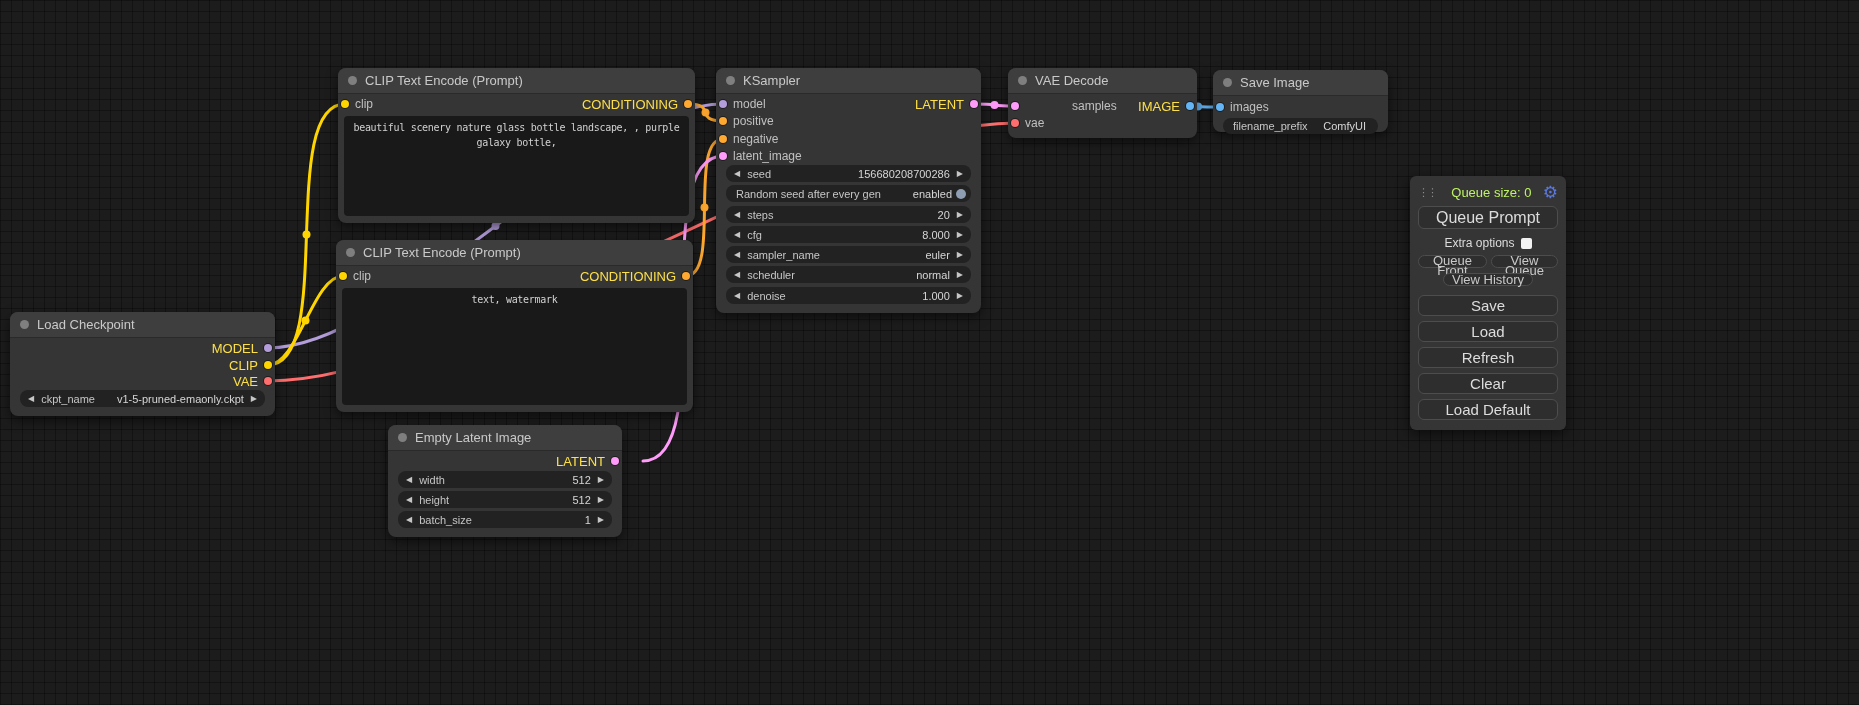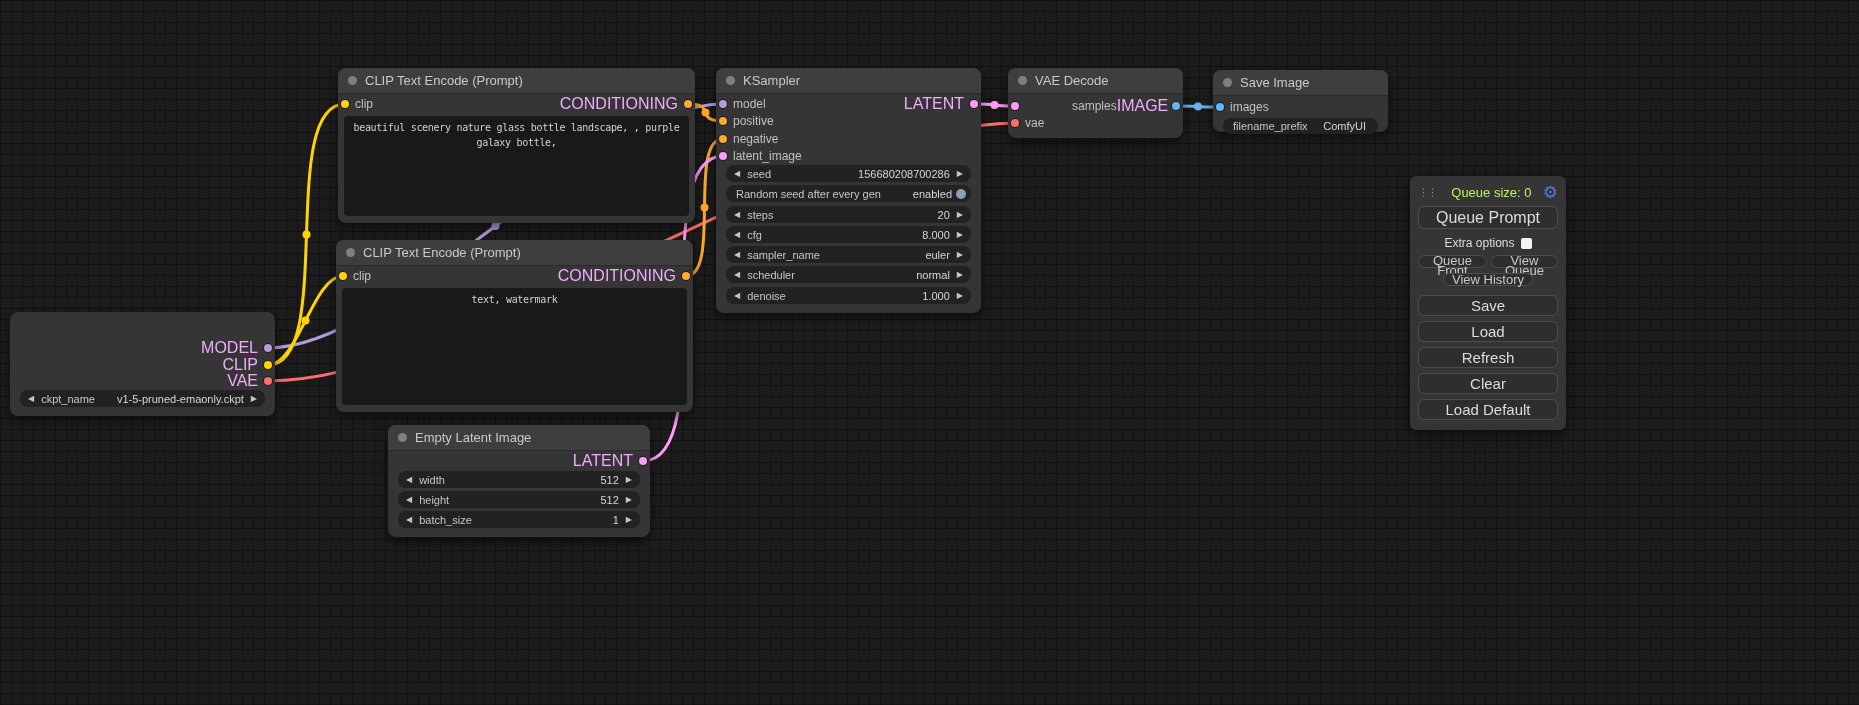--- a/index.html
+++ b/index.html
@@ -26,21 +26,21 @@
     background:#3e3e3e; border-radius:8px 8px 0 0; border-bottom:1px solid #2a2a2a;
   }
   .collapse-dot { width:9px; height:9px; border-radius:50%; background:#7f7f7f; flex:none; }
   .title-text { font-size:13px; color:#c9c9c9; white-space:nowrap; }
 
   .slot-row { position:absolute; left:0; right:0; height:16px; display:flex; align-items:center; }
   .port { position:absolute; top:4px; width:8px; height:8px; border-radius:50%; box-shadow:0 0 0 1px rgba(0,0,0,0.45); }
   .port.in  { left:3px; }
   .port.out { right:3px; }
   .in-label  { margin-left:17px; font-size:12px; color:#c0c0c0; white-space:nowrap; }
-  .out-label { margin-left:auto; margin-right:17px; font-size:16px; color:#f0abfc; white-space:nowrap; }
+  .out-label { margin-left:auto; margin-right:17px; font-size:13px; color:#fde047; white-space:nowrap; }
 
   .widget {
     position:absolute; left:10px; right:10px; height:17px; background:#222;
     border-radius:8px; display:flex; align-items:center; padding:0 8px;
     font-size:11px; color:#c6c6c6;
   }
   .w-arrow { font-size:8px; color:#c6c6c6; line-height:1; flex:none; cursor:pointer; }
   .w-label { margin-left:7px; white-space:nowrap; }
   .w-value { margin-left:auto; margin-right:7px; white-space:nowrap; color:#d6d6d6; }
   .widget.noarrow .w-label { margin-left:2px; }
@@ -99,20 +99,24 @@
       <circle cx="704.5" cy="207.5" r="4" fill="#FFA931"></circle>
       <path d="M 643 461 C 721.8293251271378 461, 644.1706748728622 156, 723 156" stroke="#FF9CF9" stroke-width="3" fill="none" stroke-linecap="round"></path>
       <circle cx="683" cy="308.5" r="4" fill="#FF9CF9"></circle>
       <path d="M 974 104 C 1004 104, 985 106, 1015 106" stroke="#FF9CF9" stroke-width="3" fill="none" stroke-linecap="round"></path>
       <circle cx="994.5" cy="105" r="4" fill="#FF9CF9"></circle>
       <path d="M 1176 106 C 1206 106, 1190 107, 1220 107" stroke="#64B5F6" stroke-width="3" fill="none" stroke-linecap="round"></path>
       <circle cx="1198" cy="106.5" r="4" fill="#64B5F6"></circle>
     </svg>
 
   <div class="node" style="left:10px; top:312px; width:265px; height:104px;">
+    <div class="node-title">
+      <span class="collapse-dot"></span>
+      <span class="title-text">Load Checkpoint</span>
+    </div>
     <div class="slot-row" style="top:28px;">
       <span class="out-label">MODEL</span>
       <span class="port out" style="background: rgb(179, 157, 219);"></span>
     </div>
     <div class="slot-row" style="top:45px;">
       <span class="out-label">CLIP</span>
       <span class="port out" style="background: rgb(255, 213, 0);"></span>
     </div>
     <div class="slot-row" style="top:61px;">
       <span class="out-label">VAE</span>
@@ -147,21 +151,21 @@
     </div>
     <div class="slot-row" style="top:28px;">
       <span class="port in" style="background: rgb(255, 213, 0);"></span>
       <span class="in-label">clip</span>
       <span class="out-label">CONDITIONING</span>
       <span class="port out" style="background: rgb(255, 169, 49);"></span>
     </div>
     <div class="prompt-box" style="top:48px; height:117px;">text, watermark</div>
   </div>
 
-  <div class="node" style="left:388px; top:425px; width:262px; height:112px;">
+  <div class="node" style="left:388px; top:425px; width:234px; height:112px;">
     <div class="node-title">
       <span class="collapse-dot"></span>
       <span class="title-text">Empty Latent Image</span>
     </div>
     <div class="slot-row" style="top:28px;">
       <span class="out-label">LATENT</span>
       <span class="port out" style="background: rgb(255, 156, 249);"></span>
     </div>
     <div class="widget" style="top:46px;">
       <span class="w-arrow">◀</span>
@@ -242,21 +246,21 @@
       <span class="w-arrow">▶</span>
     </div>
     <div class="widget" style="top:219px;">
       <span class="w-arrow">◀</span>
       <span class="w-label">denoise</span>
       <span class="w-value">1.000</span>
       <span class="w-arrow">▶</span>
     </div>
   </div>
 
-  <div class="node" style="left:1008px; top:68px; width:175px; height:70px;">
+  <div class="node" style="left:1008px; top:68px; width:189px; height:70px;">
     <div class="node-title">
       <span class="collapse-dot"></span>
       <span class="title-text">VAE Decode</span>
     </div>
     <div class="slot-row" style="top:30px;padding-left:47px;">
       <span class="port in" style="background: rgb(255, 156, 249);"></span>
       <span class="in-label">samples</span>
       <span class="out-label">IMAGE</span>
       <span class="port out" style="background: rgb(100, 181, 246);"></span>
     </div>

